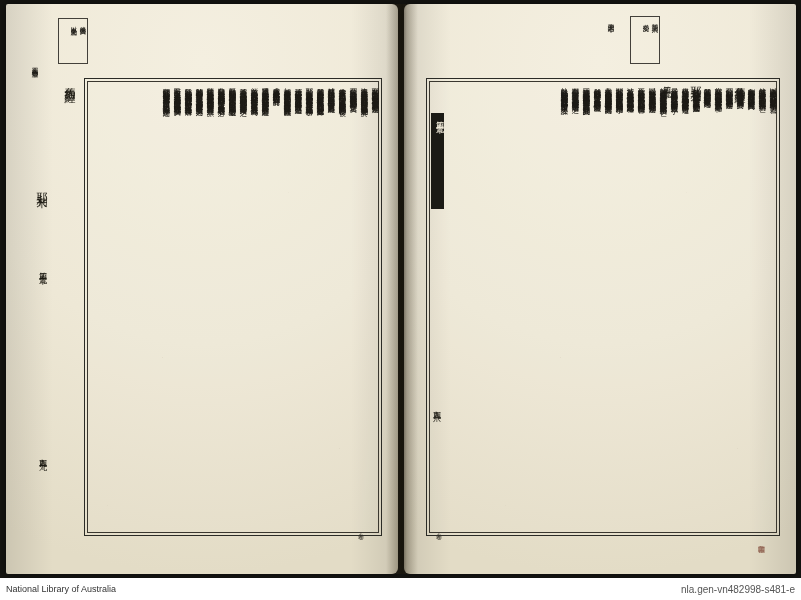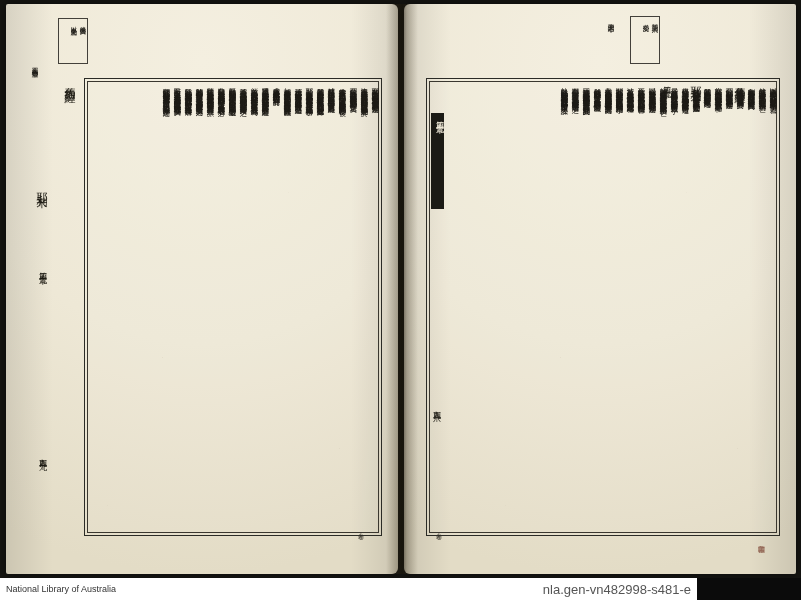--- a/index.html
+++ b/index.html
@@ -122,29 +122,29 @@
 
   .free-note {
     position:absolute;
     display:flex;
     flex-direction:row-reverse;
   }
   .free-note .col { font-size:6.6px; width:10px; }
 
   
   #footer {
-    position:absolute; left:0; top:578px; width:697px; height:22px;
+    position:absolute; left:0; top:578px; width:801px; height:22px;
     background:#ffffff;
     color:#333;
     font-family:"Liberation Sans", sans-serif;
     font-size:9px;
     display:flex; align-items:center; justify-content:space-between;
     padding:0 6px; box-sizing:border-box;
   }
-  #footer .right { color:#555; font-size:13px; }
+  #footer .right { color:#555; font-size:10px; }
 
   
   .stamp {
     position:absolute;
     color:#7a4030;
     font-size:7px;
     writing-mode:vertical-rl;
     opacity:0.75;
   }
   .edge-label {

